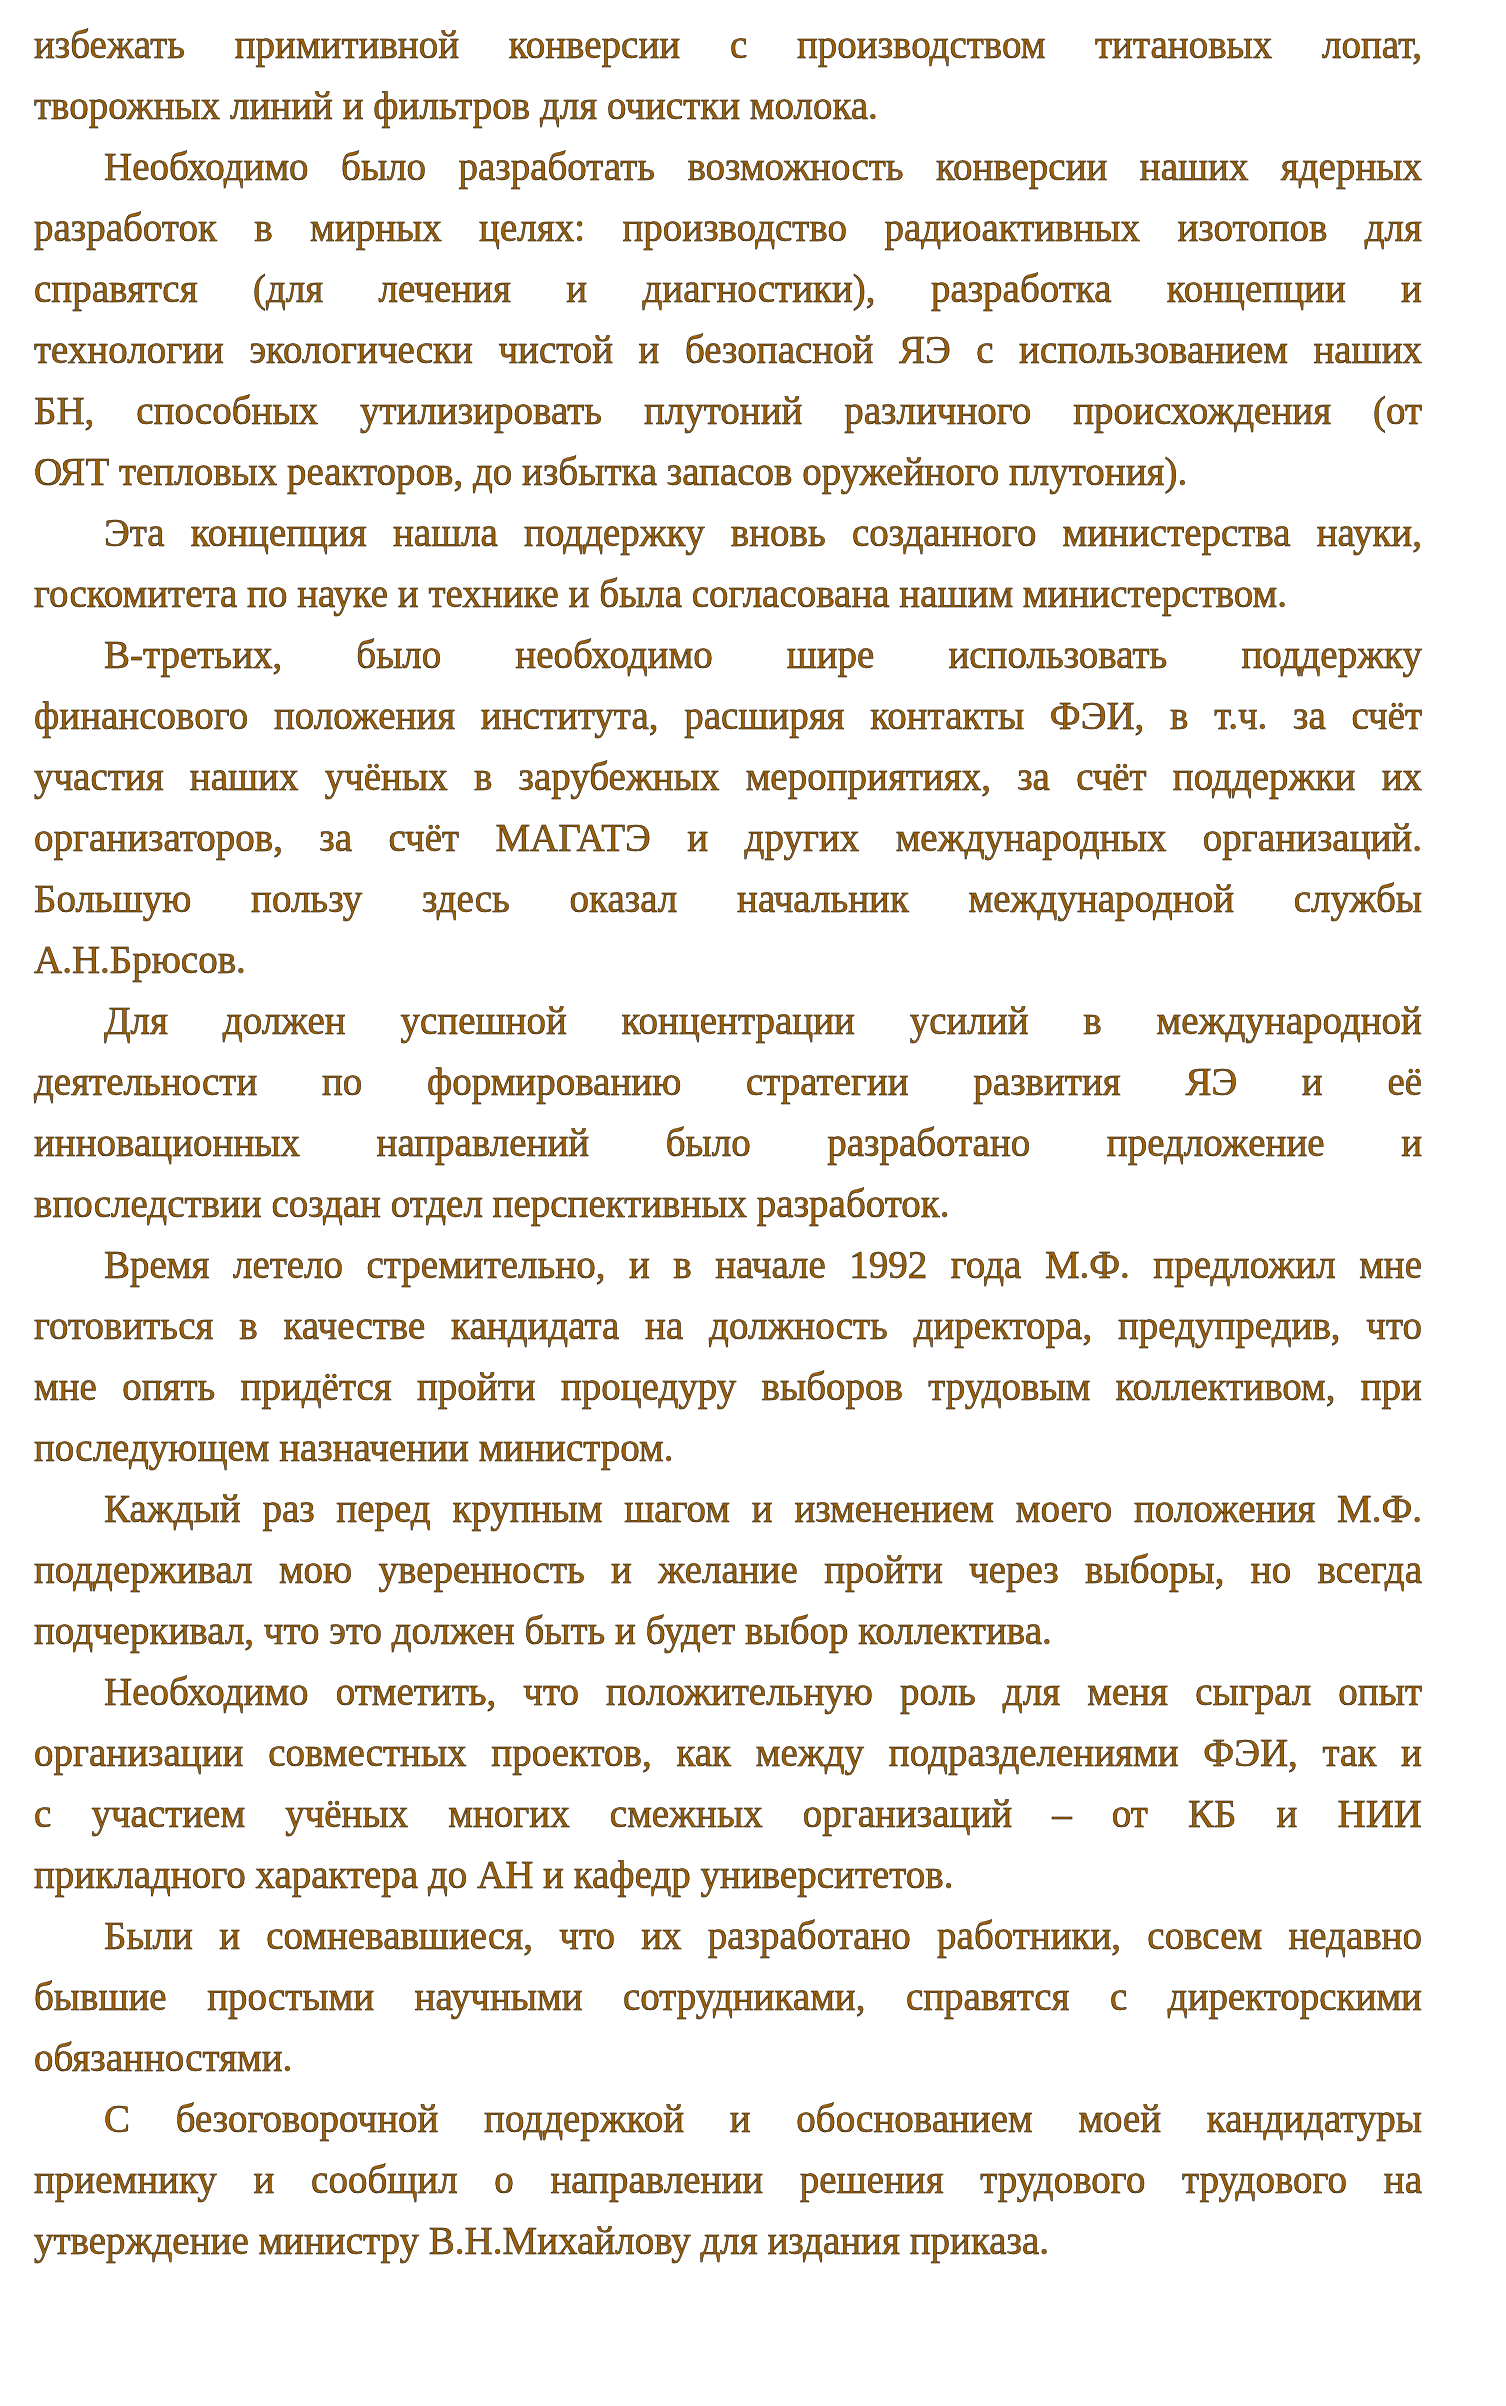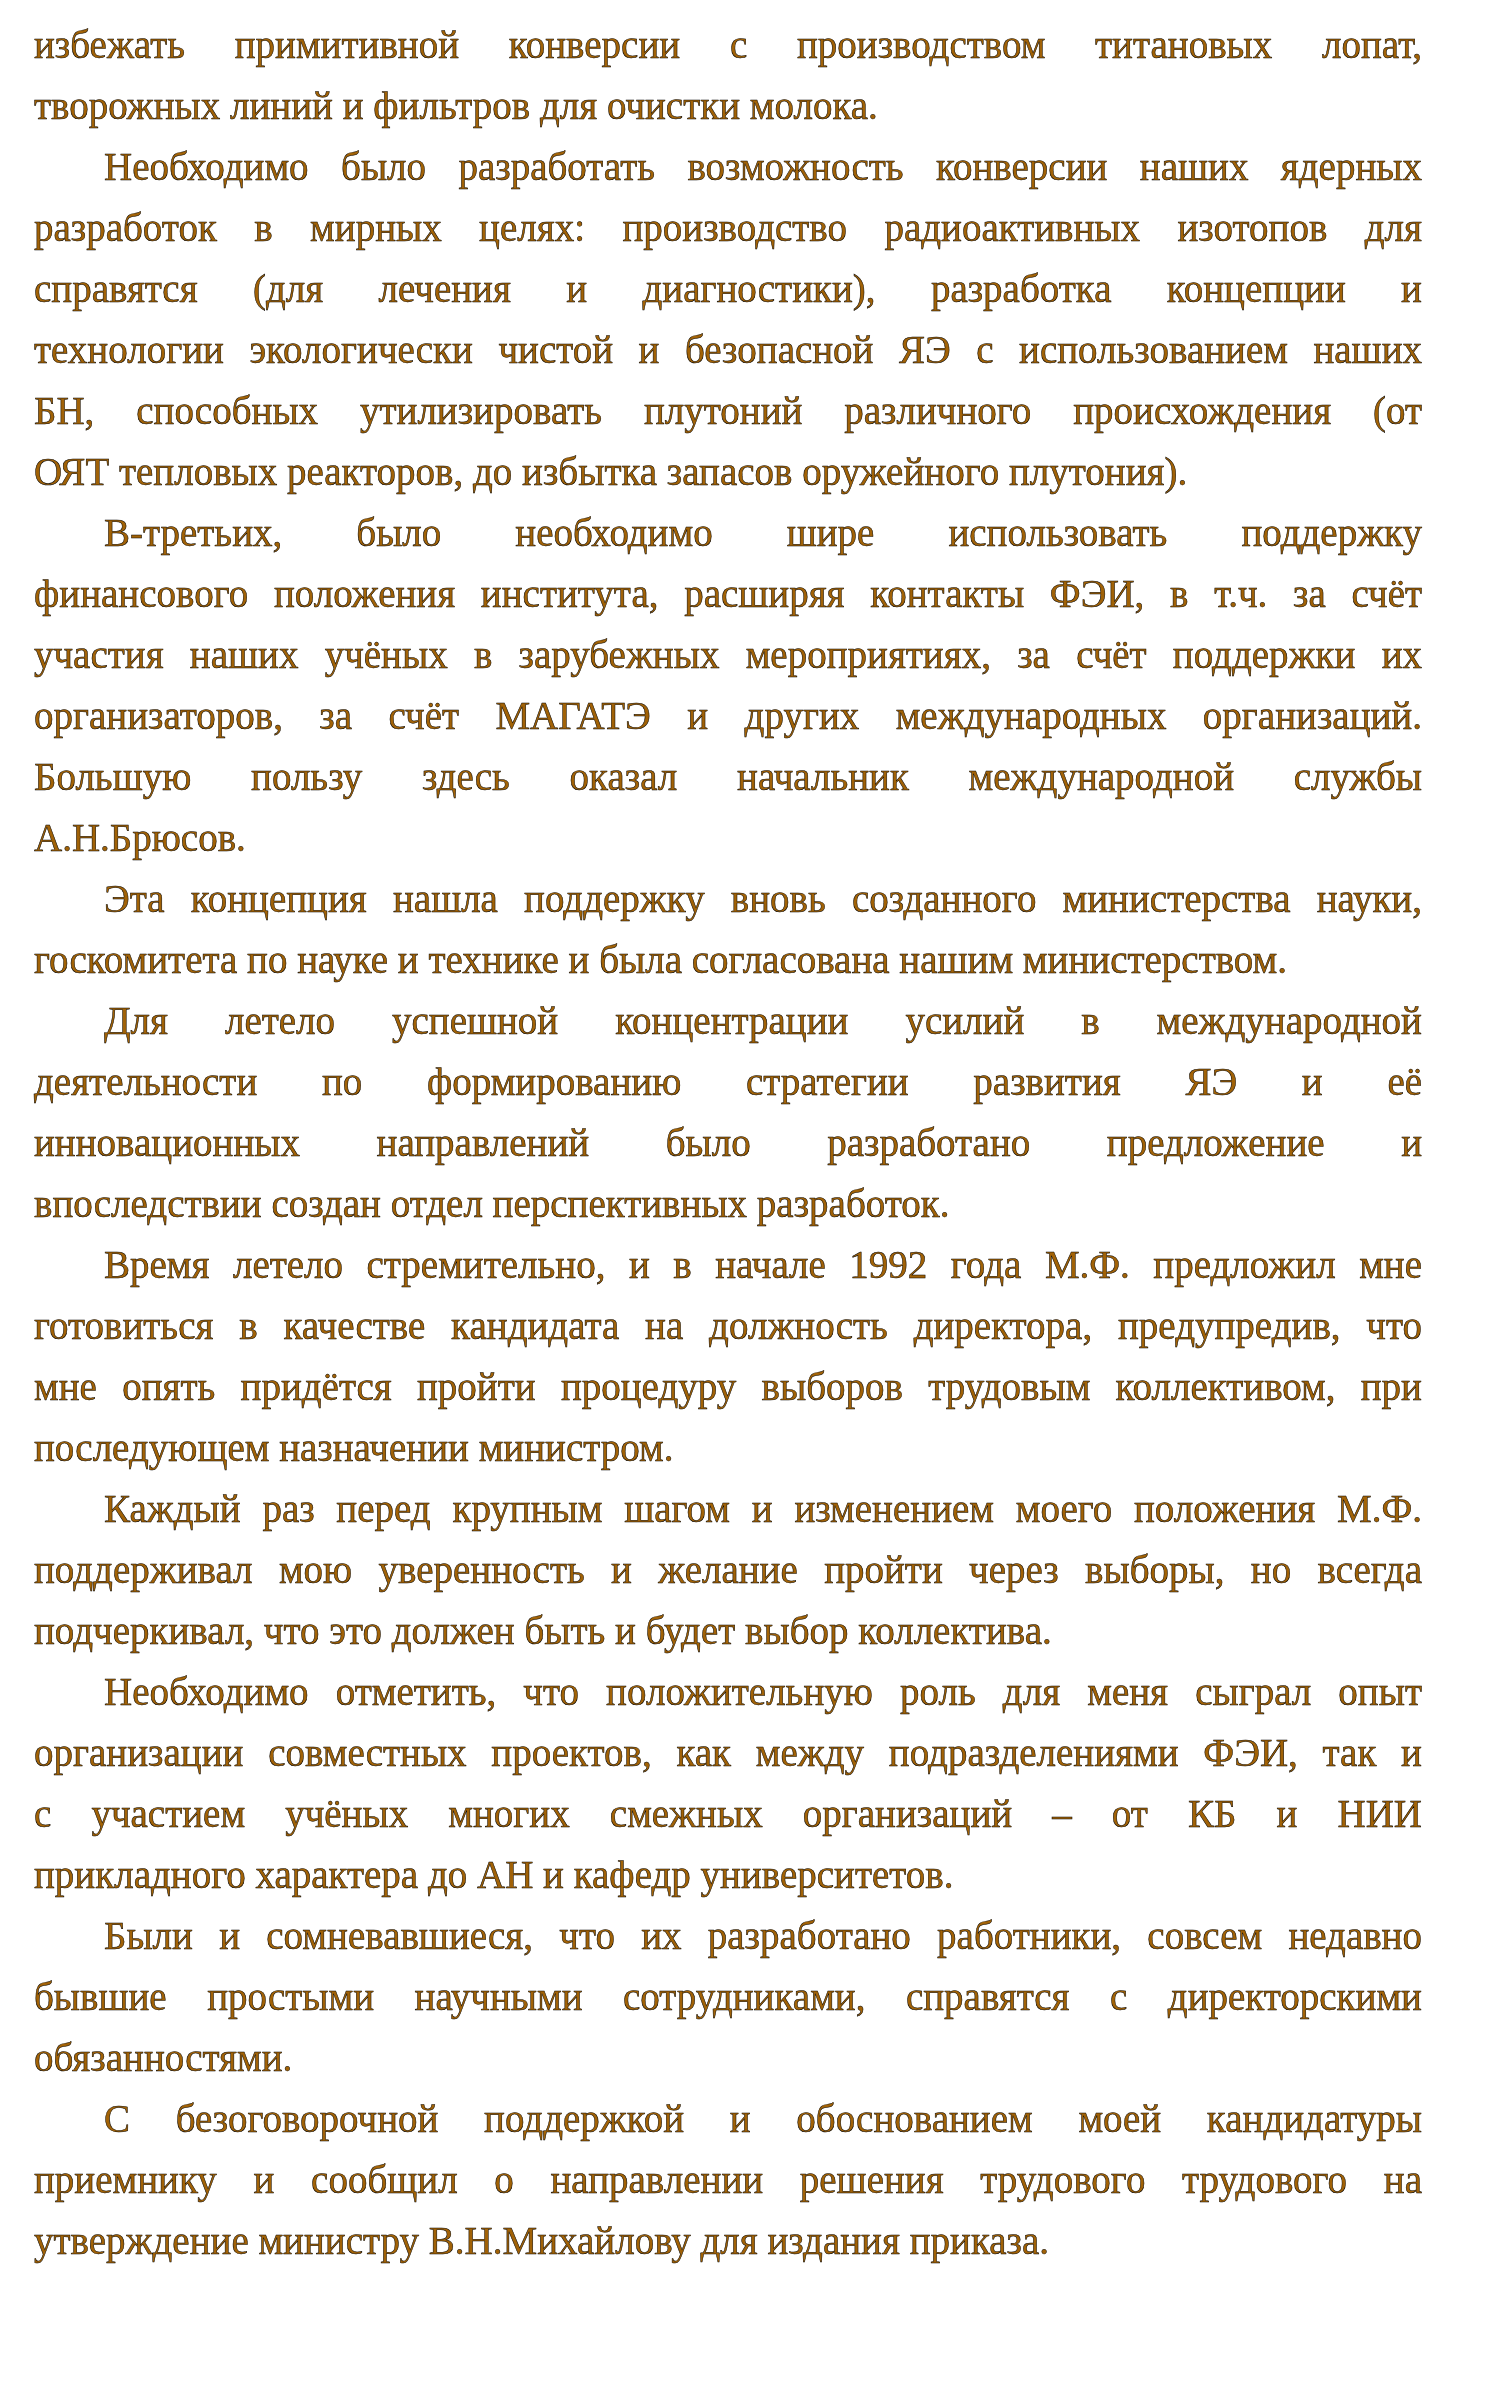--- a/index.html
+++ b/index.html
@@ -49,33 +49,33 @@
     </div>
     <div class="para">
       <div class="line first-indent">Необходимо было разработать возможность конверсии наших ядерных</div>
       <div class="line">разработок в мирных целях: производство радиоактивных изотопов для</div>
       <div class="line">справятся (для лечения и диагностики), разработка концепции и</div>
       <div class="line">технологии экологически чистой и безопасной ЯЭ с использованием наших</div>
       <div class="line">БН, способных утилизировать плутоний различного происхождения (от</div>
       <div class="line last">ОЯТ тепловых реакторов, до избытка запасов оружейного плутония).</div>
     </div>
     <div class="para">
+      <div class="line first-indent">Эта концепция нашла поддержку вновь созданного министерства науки,</div>
+      <div class="line last">госкомитета по науке и технике и была согласована нашим министерством.</div>
+    </div>
+    <div class="para">
       <div class="line first-indent">В-третьих, было необходимо шире использовать поддержку</div>
       <div class="line">финансового положения института, расширяя контакты ФЭИ, в т.ч. за счёт</div>
       <div class="line">участия наших учёных в зарубежных мероприятиях, за счёт поддержки их</div>
       <div class="line">организаторов, за счёт МАГАТЭ и других международных организаций.</div>
       <div class="line">Большую пользу здесь оказал начальник международной службы</div>
       <div class="line last">А.Н.Брюсов.</div>
     </div>
     <div class="para">
-      <div class="line first-indent">Эта концепция нашла поддержку вновь созданного министерства науки,</div>
-      <div class="line last">госкомитета по науке и технике и была согласована нашим министерством.</div>
-    </div>
-    <div class="para">
-      <div class="line first-indent">Для летело успешной концентрации усилий в международной</div>
+      <div class="line first-indent">Для должен успешной концентрации усилий в международной</div>
       <div class="line">деятельности по формированию стратегии развития ЯЭ и её</div>
       <div class="line">инновационных направлений было разработано предложение и</div>
       <div class="line last">впоследствии создан отдел перспективных разработок.</div>
     </div>
     <div class="para">
       <div class="line first-indent">Время летело стремительно, и в начале 1992 года М.Ф. предложил мне</div>
       <div class="line">готовиться в качестве кандидата на должность директора, предупредив, что</div>
       <div class="line">мне опять придётся пройти процедуру выборов трудовым коллективом, при</div>
       <div class="line last">последующем назначении министром.</div>
     </div>

